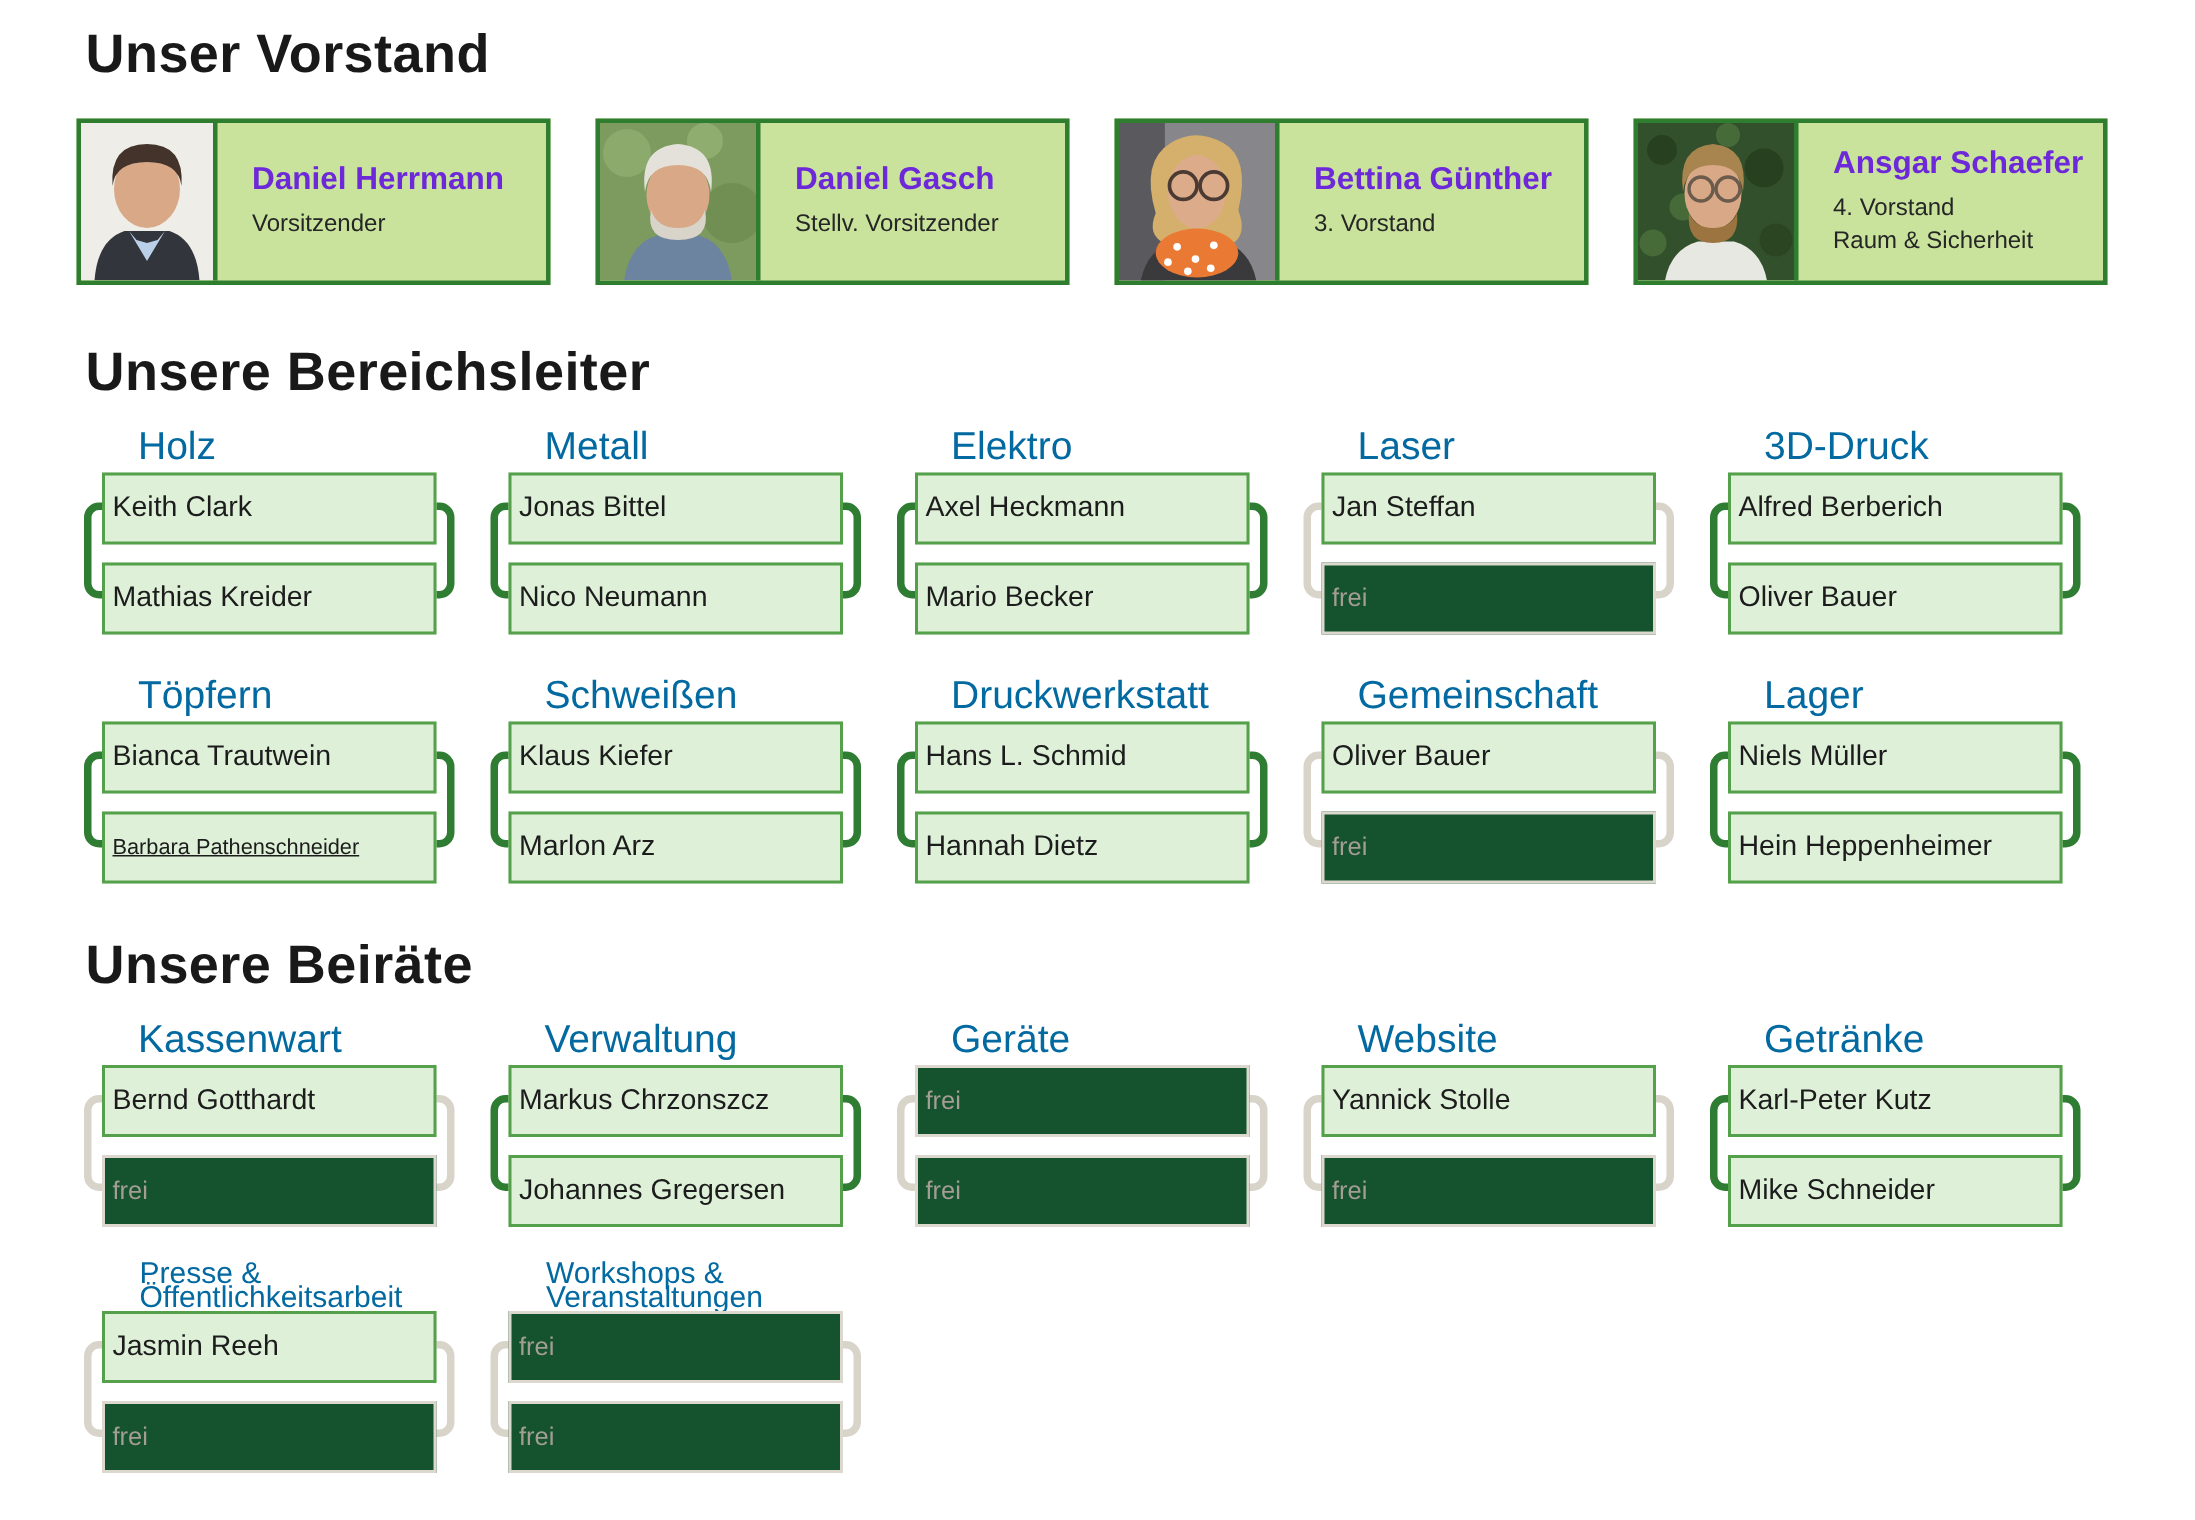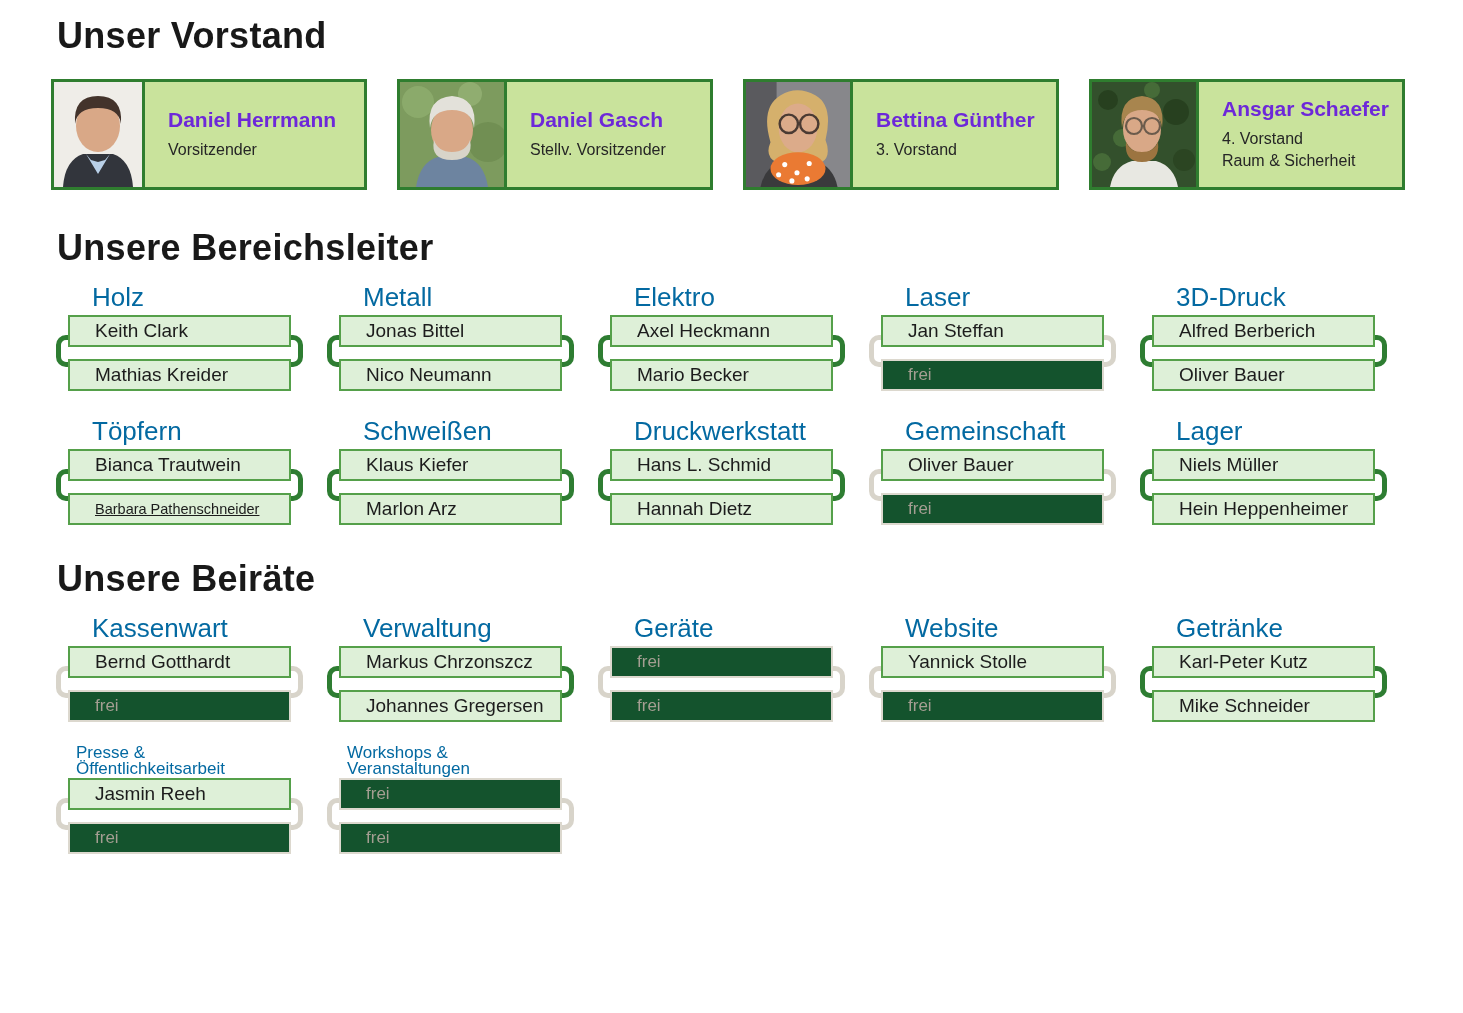--- a/index.html
+++ b/index.html
@@ -34,33 +34,33 @@
   .groups {
     display:grid; grid-template-columns:repeat(5,247px);
     column-gap:24px; row-gap:25px; margin-top:13px;
   }
   .group { width:247px; }
   .group-title {
     height:30px; line-height:30px; margin:0 0 3px 36px;
     font-size:26px; color:#0369a1; white-space:nowrap;
   }
   .group-title.twoline {
-    height:32px; line-height:16px; margin:-2px 0 1px 20px;
-    font-size:17px; white-space:normal;
+    height:32px; line-height:16px; margin:-2px 0 1px 37px;
+    font-size:20px; white-space:normal;
   }
   .slots { position:relative; padding:0 12px; }
   .bracket {
     position:absolute; z-index:0; left:0; right:0; top:20px; bottom:24px;
     border:5px solid #2e7d32; border-radius:10px;
   }
   .bracket.vacant { border-color:#d8d4ca; }
   .slot {
-    position:relative; z-index:1; height:32px; box-sizing:border-box;
+    position:relative; z-index:1; height:48px; box-sizing:border-box;
     background:#def0d8; border:2px solid #55a04a;
-    display:flex; align-items:center; padding-left:25px;
+    display:flex; align-items:center; padding-left:5px;
     font-size:19px; color:#1c1c1c; white-space:nowrap; overflow:hidden;
   }
   .slot + .slot { margin-top:12px; }
   .slot.vacant { background:#14532d; border-color:#dcd8ce; color:#a49e92; font-size:17px; }
   .slot.small { font-size:14.5px;text-decoration:underline; }
 
   .mt-bereichsleiter { margin-top:36px; }
   .mt-beiraete { margin-top:32px; }
 </style>
 </head>

